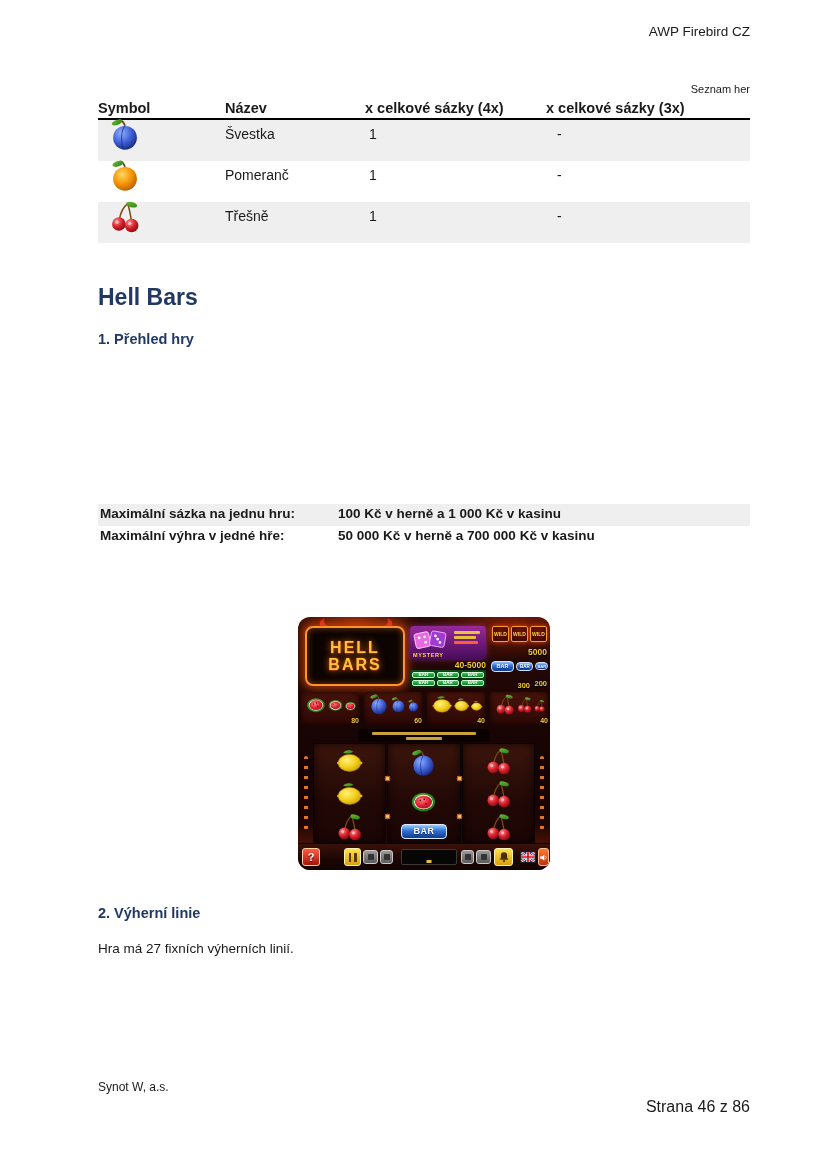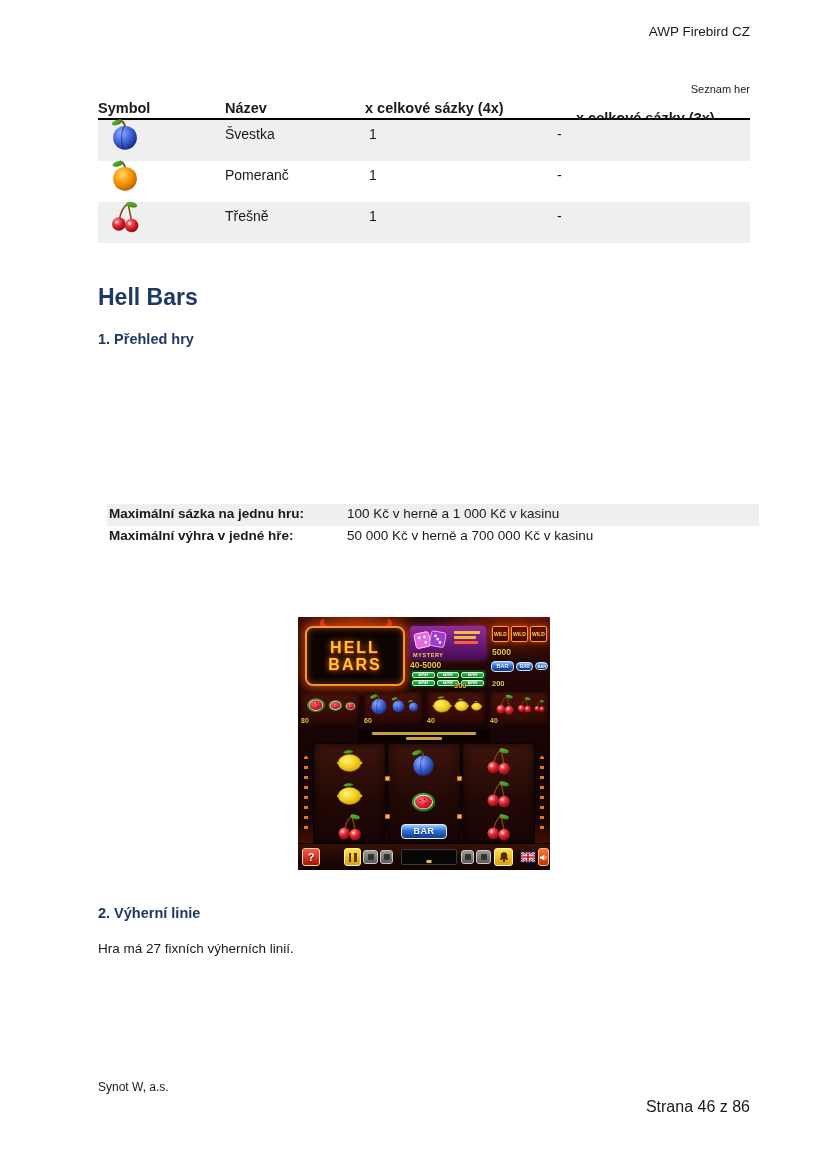--- a/index.html
+++ b/index.html
@@ -10,21 +10,21 @@
   
   .hdr1 { position:absolute; top:24px; right:77px; font-size:13.5px; }
   .hdr2 { position:absolute; top:63px; right:77px; font-size:11px;margin-top:20px; }
   .ftr1 { position:absolute; top:1080px; left:98px; font-size:12px; }
   .ftr2 { position:absolute; top:1098px; right:77px; font-size:16px; }
 
   
   .symtab { position:absolute; left:98px; top:100px; width:652px; }
   .symtab .thead { position:relative; height:20px; border-bottom:2.5px solid #000; font-weight:bold; font-size:14.5px; }
   .symtab .thead span { position:absolute; top:0; }
-  .col0 { left:0; } .col1 { left:127px; } .col2 { left:267px; } .col3 { left:478px;margin-top:10px; }
+  .col0 { left:0; } .col1 { left:127px; } .col2 { left:267px; } .col3 { left:448px; }
   .trow { position:relative; height:41px; display:block; }
   .trow.stripe { background:#efefef; }
   .trow .cell { position:absolute; top:0; height:28px; display:flex; align-items:center; font-size:14px; }
   .trow .c-icon { left:10px; }
   .trow .c-name { left:127px; }
   .trow .c-4x { left:271px; }
   .trow .c-3x { left:459px; }
   .fruit32 { width:34px; height:34px; }
 
   
@@ -32,28 +32,28 @@
   .h2 { position:absolute; left:98px; font-size:14.5px; font-weight:bold; color:#1f3864; }
   .h2.s1 { top:331px; }
   .h2.s2 { top:905px; }
   .stats { position:absolute; left:98px; top:372px; width:652px; height:18px; font-size:13.5px; }
   .stats span { position:absolute; top:0; }
   .stat0 { left:115px; } .stat1 { left:350px; } .stat2 { left:520px; }
   .para { position:absolute; left:98px; top:423px; width:656px; font-size:13.5px; line-height:21.2px; }
   .para2 { position:absolute; left:98px; top:941px; font-size:13.5px; }
 
   
-  .limits { position:absolute; left:98px; top:504px; width:652px;margin-left:9px; }
+  .limits { position:absolute; left:98px; top:504px; width:652px; }
   .kvrow { position:relative; height:21.5px; display:block; }
   .kvrow.stripe { background:#efefef; }
   .kvrow .kl { position:absolute; left:2px; top:2px; font-size:13.5px; font-weight:bold; }
-  .kvrow .kv { position:absolute; left:240px; top:2px; font-size:13.5px; }
-
-  
-  .slot { position:absolute; left:298px; top:617px; width:252px; height:253px; overflow:hidden; border-radius:1px;
+  .kvrow .kv { position:absolute; left:240px; top:2px; font-size:13.5px;font-weight:bold; }
+
+  
+  .slot { position:absolute; left:298px; top:617px; width:252px; height:253px; overflow:hidden; border-radius:12px;
     background:
       radial-gradient(90px 46px at 58px 6px, rgba(255,70,12,.45), transparent 70%),
       radial-gradient(120px 50px at 215px 8px, rgba(255,60,10,.38), transparent 70%),
       radial-gradient(150px 60px at 20px 250px, rgba(200,45,8,.5), transparent 72%),
       radial-gradient(150px 60px at 235px 250px, rgba(200,45,8,.5), transparent 72%),
       linear-gradient(180deg,#2a0a06 0%,#1b0504 38%,#140305 62%,#260a05 100%);
   }
   .slot * { position:absolute; }
 
   
@@ -68,21 +68,21 @@
   .mystery { left:112px; top:9px; width:76px; height:33px; border-radius:4px;
     background:linear-gradient(180deg, rgba(160,45,170,.9), rgba(74,12,96,.95));
     box-shadow:0 0 6px rgba(200,60,220,.5); }
   .dice { left:2px; top:3px; width:36px; height:24px; }
   .mys-label { left:3px; bottom:1px; top:auto; font-size:5.5px; font-weight:bold; color:#ffd34a; letter-spacing:.6px; }
   .tiny-lines { right:4px; top:5px; width:28px; height:18px; }
   .tiny-lines i { position:absolute; left:0; height:2.5px; background:#e8c040; border-radius:1px; }
   .tiny-lines i:nth-child(1){ top:0; width:26px; }
   .tiny-lines i:nth-child(2){ top:5px; width:22px; }
   .tiny-lines i:nth-child(3){ top:10px; width:24px; background:#ff5a3a; }
-  .gold { color:#f5c842; font-weight:bold; text-align:left; text-shadow:0 0 2px #000, 0 1px 1px #000; }
+  .gold { color:#f5c842; font-weight:bold; text-align:right; text-shadow:0 0 2px #000, 0 1px 1px #000; }
   .mys-range { left:112px; top:43px; width:76px; font-size:8.5px; }
   .greenpanel { left:112px; top:53px; width:76px; height:18px; border-radius:3px; padding:1.5px 2px;
     background:linear-gradient(180deg,#11471a,#07230a); display:grid; grid-template-columns:repeat(3,1fr); gap:1px 2px; }
   .greenpanel span { position:static; }
   .minibar { display:flex; align-items:center; justify-content:center; color:#fff; font-weight:800;
     background:linear-gradient(180deg,#3ec455,#108028); border:1px solid #b8ffc5; border-radius:2px; font-size:4.5px; height:6.5px; }
   .green-val { left:112px; top:64px; width:76px; font-size:7.5px;margin-left:44px; }
   .wildrow { left:194px; top:9px; width:55px; height:16px; display:flex; gap:2px; }
   .wildrow span { position:static; flex:1; display:flex; align-items:center; justify-content:center;
     background:radial-gradient(circle at 50% 30%, #6b1206, #3a0803); border:1px solid #ff9a3a; border-radius:2px;

